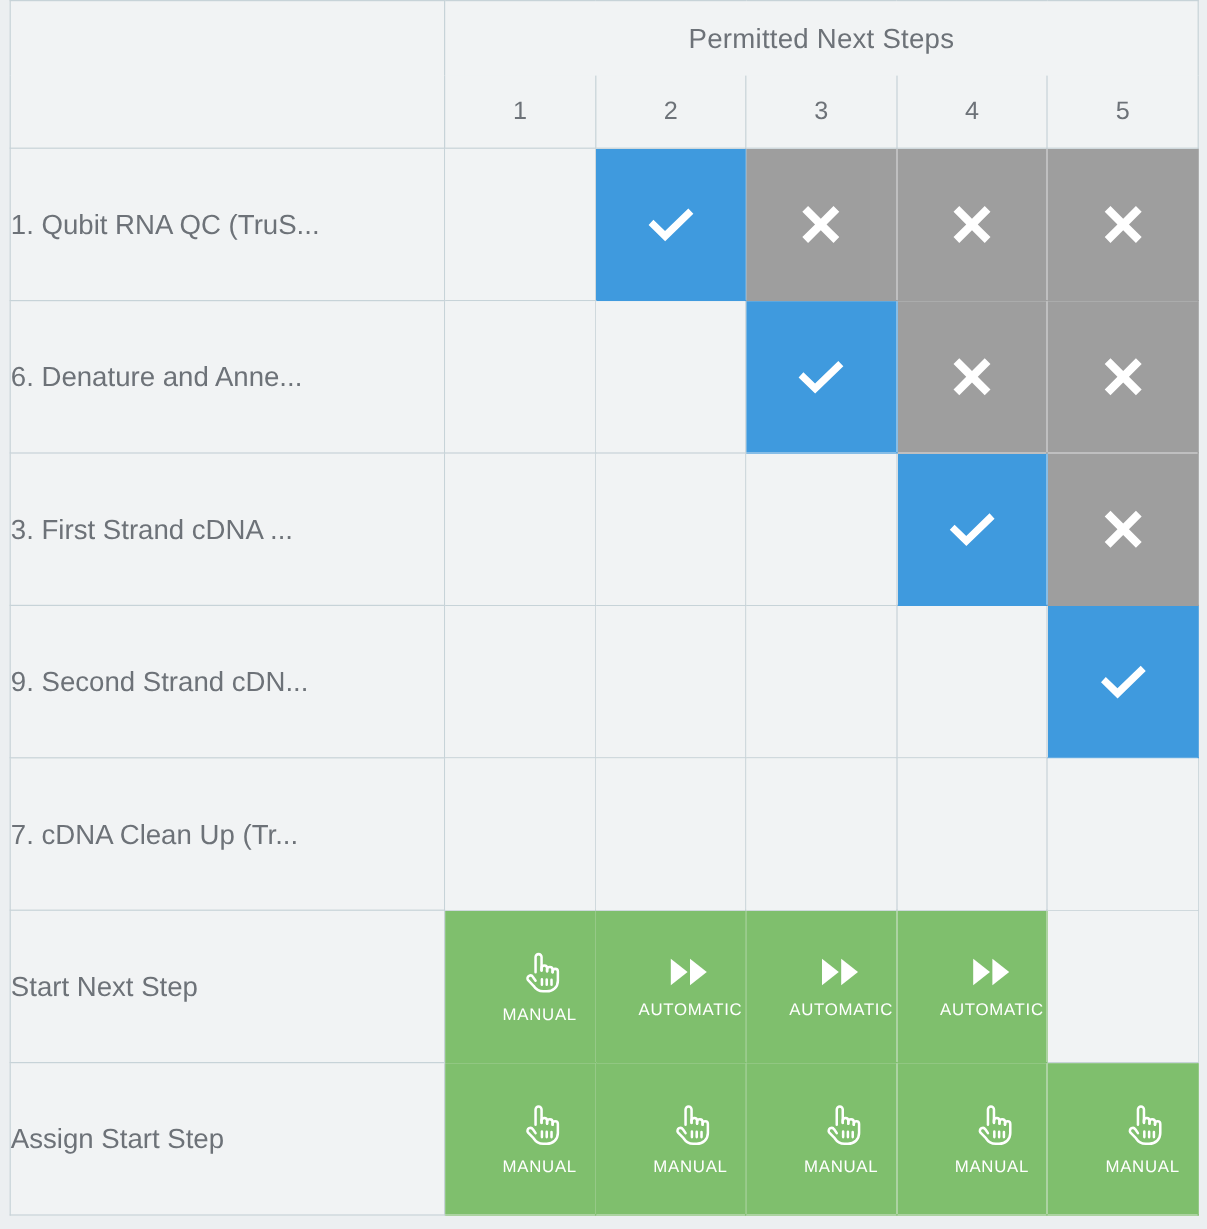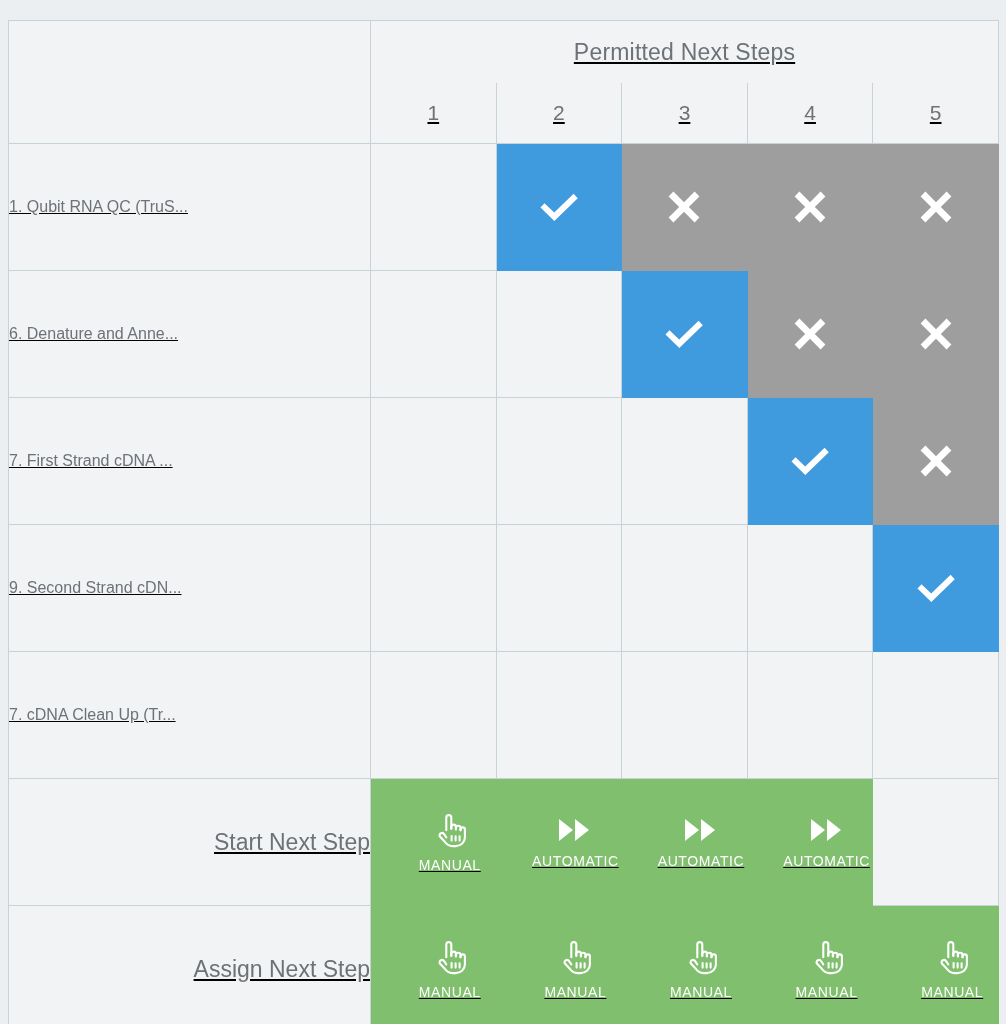--- a/index.html
+++ b/index.html
@@ -8,24 +8,23 @@
     background: #eceff1;
     width: 1006px;
     height: 1024px;
     overflow: hidden;
     font-family: "Liberation Sans", sans-serif;
   }
 
   #matrix-root {
     position: absolute;
     left: 8px;
-    top: 20px;
+    top: 0;
     width: 990px;
     height: 1005px;
-    text-decoration: underline;
   }
 
   table.step-matrix {
     border-collapse: collapse;
     table-layout: fixed;
     width: 990px;
     height: 1005px;
     background: #f1f3f4;
   }
 
@@ -64,21 +63,21 @@
     vertical-align: middle;
     font-size: 21px;
     color: #6d7278;
     border-top: none !important;
   }
 
   
   .step-row-label {
     height: 126px;
     padding-left: 40px;
-    font-size: 16px;
+    font-size: 23px;
     color: #6d7278;
     vertical-align: middle;
     white-space: nowrap;
     overflow: hidden;
   }
 
   .cell {
     text-align: center;
     vertical-align: middle;
     position: relative;
@@ -96,21 +95,20 @@
   }
 
   
   .action-row-label {
     height: 126px;
     padding-left: 40px;
     font-size: 23px;
     color: #6d7278;
     vertical-align: middle;
     white-space: nowrap;
-    text-align: right;
   }
 
   .action-inner {
     display: flex;
     flex-direction: column;
     align-items: center;
     justify-content: center;
     gap: 9px;
     height: 100%;
     margin-left: 33px;
@@ -179,21 +177,21 @@
                 <path d="M4.5 20.5 L8.5 16.2 L18.2 25.6 L37.6 6.8 L41.8 11.2 L18.3 34.0 Z" fill="#ffffff"></path>
               </svg></span></td>
           <td class="cell state-blocked"><span><svg class="glyph-cross" width="38" height="38" viewBox="0 0 38 38" aria-hidden="true">
                 <path d="M8.4 3.6 L19 14.2 L29.6 3.6 L34.4 8.4 L23.8 19 L34.4 29.6 L29.6 34.4 L19 23.8 L8.4 34.4 L3.6 29.6 L14.2 19 L3.6 8.4 Z" fill="#ffffff"></path>
               </svg></span></td>
           <td class="cell state-blocked"><span><svg class="glyph-cross" width="38" height="38" viewBox="0 0 38 38" aria-hidden="true">
                 <path d="M8.4 3.6 L19 14.2 L29.6 3.6 L34.4 8.4 L23.8 19 L34.4 29.6 L29.6 34.4 L19 23.8 L8.4 34.4 L3.6 29.6 L14.2 19 L3.6 8.4 Z" fill="#ffffff"></path>
               </svg></span></td>
         </tr>
         <tr>
-          <td class="step-row-label">7. First Strand cDNA ...</td>
+          <td class="step-row-label">3. First Strand cDNA ...</td>
           <td class="cell state-empty"></td>
           <td class="cell state-empty"></td>
           <td class="cell state-empty"></td>
           <td class="cell state-allowed"><span><svg class="glyph-check" width="46" height="40" viewBox="0 0 46 40" aria-hidden="true">
                 <path d="M4.5 20.5 L8.5 16.2 L18.2 25.6 L37.6 6.8 L41.8 11.2 L18.3 34.0 Z" fill="#ffffff"></path>
               </svg></span></td>
           <td class="cell state-blocked"><span><svg class="glyph-cross" width="38" height="38" viewBox="0 0 38 38" aria-hidden="true">
                 <path d="M8.4 3.6 L19 14.2 L29.6 3.6 L34.4 8.4 L23.8 19 L34.4 29.6 L29.6 34.4 L19 23.8 L8.4 34.4 L3.6 29.6 L14.2 19 L3.6 8.4 Z" fill="#ffffff"></path>
               </svg></span></td>
         </tr>
@@ -254,21 +252,21 @@
               <span class="action-icon"><svg width="36" height="28" viewBox="0 0 36 28" aria-hidden="true">
                   <path d="M2 3 L16 14 L2 25 Z" fill="#ffffff"></path>
                   <path d="M18 3 L32 14 L18 25 Z" fill="#ffffff"></path>
                 </svg></span>
               <span class="action-caption">AUTOMATIC</span>
             </div>
           </td>
           <td class="cell state-empty"></td>
         </tr>
         <tr>
-          <td class="action-row-label">Assign Next Step</td>
+          <td class="action-row-label">Assign Start Step</td>
           <td class="cell state-action">
             <div class="action-inner">
               <span class="action-icon"><svg width="34" height="36" viewBox="0 0 34 36" aria-hidden="true">
                   <g fill="none" stroke="#ffffff" stroke-width="2.1" stroke-linecap="round" stroke-linejoin="round">
                     <path d="M13.3 18.2 V5.6 a2.5 2.5 0 0 1 5 0 V16.4"></path>
                     <path d="M18.3 16.9 v-2.0 a2.3 2.3 0 0 1 4.6 0 V17.3"></path>
                     <path d="M22.9 17.4 v-1.3 a2.3 2.3 0 0 1 4.6 0 V18.2"></path>
                     <path d="M27.5 18.3 v-0.7 a2.2 2.2 0 0 1 4.4 0 v7.6 c0 5.2-3.9 8.9-9.3 8.9 h-3.0 c-4.0 0-6.2-1.8-8.0-4.6 L6.9 24.6 a2.4 2.4 0 0 1 1.0-3.4 c1.2-0.6 2.5-0.2 3.2 0.9 l2.2 3.2"></path>
                     <path d="M18.6 24.0 v4.6 M22.6 24.2 v4.4 M26.6 24.4 v4.2"></path>
                   </g>

